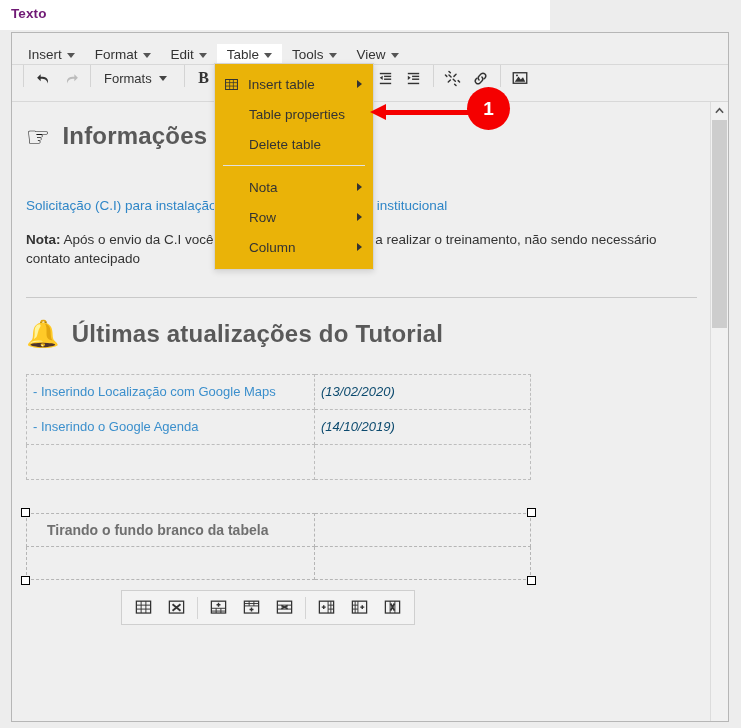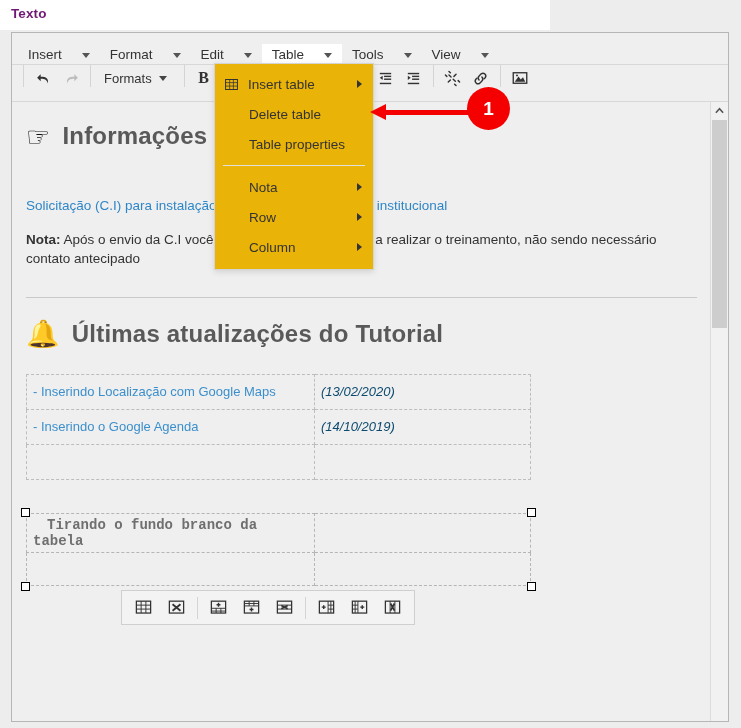--- a/index.html
+++ b/index.html
@@ -34,21 +34,21 @@
 
   
   #menubar{
     position:relative;height:31px;
     border-bottom:1px solid #d8d8d8;
     background:#efefef;
     display:flex;align-items:stretch;
     padding-left:6px;
   }
   .menu-item{
-    display:flex;align-items:center;gap:20px;
+    display:flex;align-items:center;gap:5px;
     padding:0 10px;
     font-size:13.5px;color:#333;
     cursor:pointer;
     user-select:none;
     margin-top:11px;
   }
   .menu-item.active{background:#ffffff;}
   .caret{
     width:0;height:0;
     border-left:4px solid transparent;
@@ -124,21 +124,21 @@
     height:28px;
     padding:3px 6px;
     font-size:13px;
     vertical-align:middle;
   }
   table.doc-table td.c1{width:275px;}
   .tl-link{color:#3b8fcc;}
   .tl-date{color:#0c4a6e;font-style:italic;}
 
   
-  #sel-table-wrap{position:relative;margin-top:33px;width:505px;font-family:Liberation Mono, monospace;}
+  #sel-table-wrap{position:relative;margin-top:33px;width:505px;}
   table.sel-table{
     border-collapse:collapse;width:505px;table-layout:fixed;
   }
   table.sel-table td{
     border:1px dashed #b5b5b5;
     height:26px;padding:3px 6px;vertical-align:middle;
   }
   table.sel-table td.c1{width:275px;}
   .sel-title{
     font-weight:bold;color:#6f6f6f;font-size:14px;
@@ -522,24 +522,24 @@
     <span class="mn-icon">
       <svg width="15" height="15" viewBox="0 0 24 24">
         <rect x="2.5" y="4" width="19" height="16" fill="none" stroke="#333" stroke-width="1.6"></rect>
         <path d="M2.5 9 H21.5 M2.5 14.5 H21.5 M9 4 V20 M15 4 V20" stroke="#333" stroke-width="1.2"></path>
       </svg>
     </span>
     <span class="mn-label">Insert table</span>
     <span class="mn-arrow"></span>
   </div>
   <div class="mn-item">
+    <span class="mn-label indent">Table properties</span>
+  </div>
+  <div class="mn-item">
     <span class="mn-label indent">Delete table</span>
-  </div>
-  <div class="mn-item">
-    <span class="mn-label indent">Table properties</span>
   </div>
   <div class="mn-sep"></div>
   <div class="mn-item">
     <span class="mn-label indent">Nota</span>
     <span class="mn-arrow"></span>
   </div>
   <div class="mn-item">
     <span class="mn-label indent">Row</span>
     <span class="mn-arrow"></span>
   </div>

